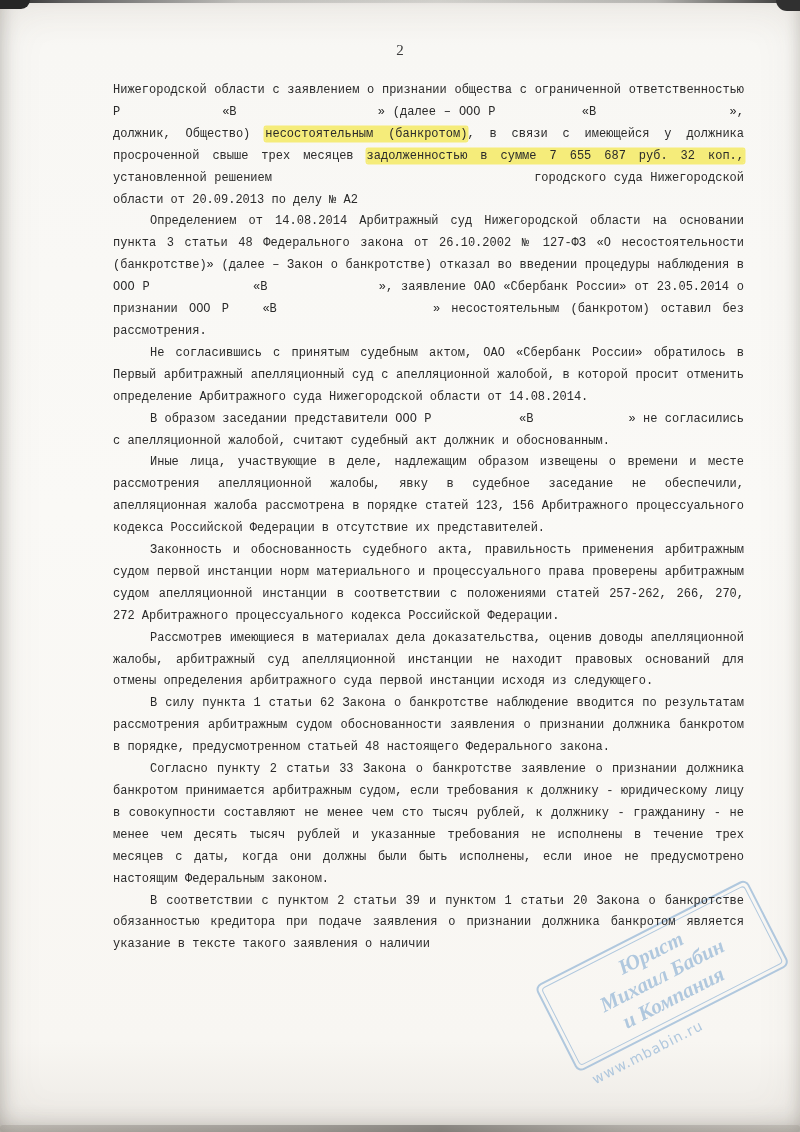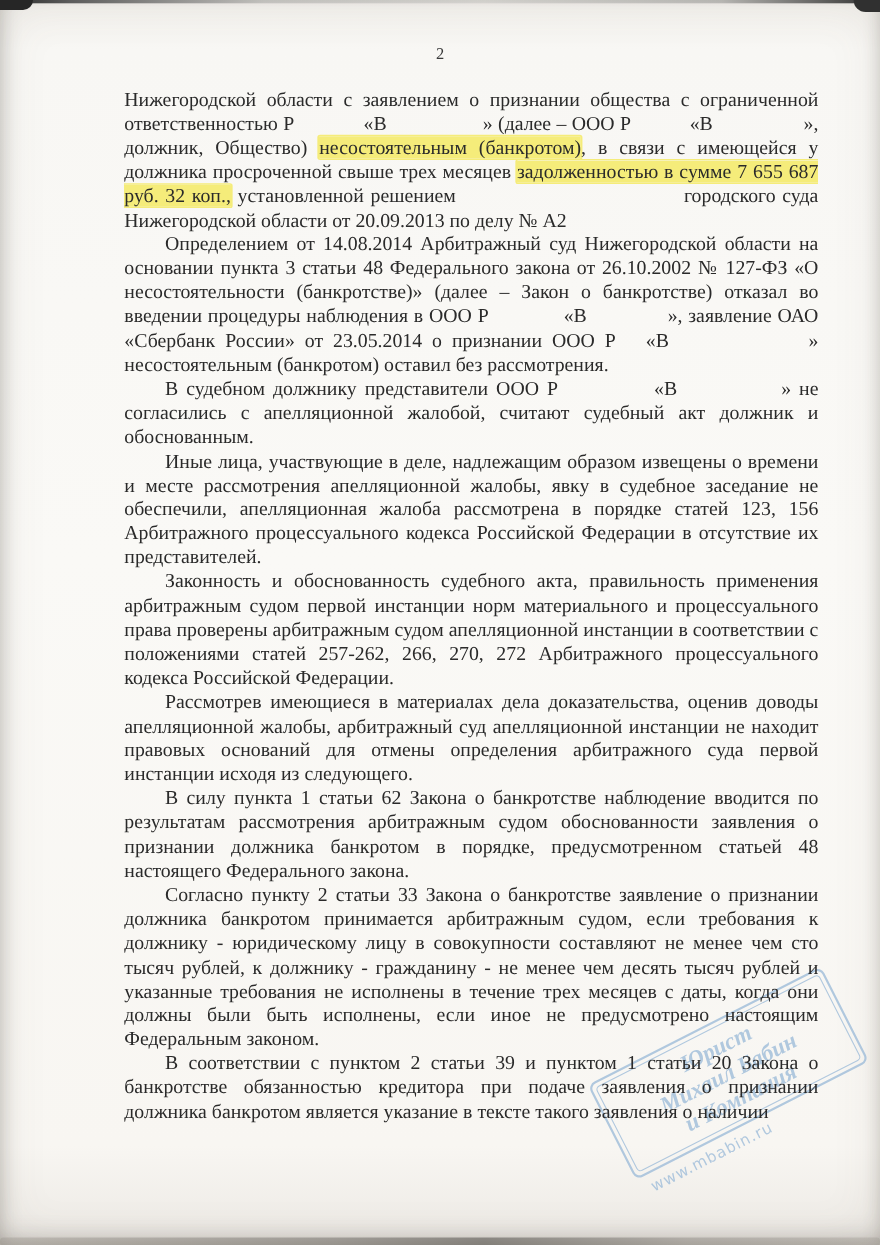--- a/index.html
+++ b/index.html
@@ -19,21 +19,21 @@
                inset -10px 0 16px -10px rgba(70,64,56,.18),
                inset 0 -16px 22px -12px rgba(70,64,56,.30);
     color:var(--text-color);
   }
   .page-number{
     position:absolute;top:42px;left:0;width:100%;
     text-align:center;font-size:15px;color:#3a3a3a;
   }
   .content{
     position:absolute;left:113px;top:80px;width:631px;z-index:2;
-    font-size:18px;line-height:21.9px;text-align:justify;
+    font-size:12px;line-height:21.9px;text-align:justify;font-family:Liberation Mono, monospace;
   }
   .para{text-align:justify;}
   .para.indent{text-indent:37px;}
   .hl{background:var(--hl-color);box-shadow:0 0 0 1.5px var(--hl-color);border-radius:1px;}
   
   .watermark{
     position:absolute;left:548px;top:926px;width:238px;z-index:1;
     transform:rotate(-27deg);transform-origin:50% 50%;
     color:var(--wm-color);opacity:.85;pointer-events:none;
   }
@@ -79,21 +79,22 @@
           <div class="stamp-line">Михаил Бабин</div>
           <div class="stamp-line">и Компания</div>
         </div>
     </div>
     <div class="stamp-url">www.mbabin.ru</div>
   </div>
 
   <div class="content">
       <p class="para"><span>Нижегородской области с заявлением о признании общества с ограниченной ответственностью Р</span><span>&nbsp;&nbsp;&nbsp;&nbsp;&nbsp;&nbsp;&nbsp;&nbsp;&nbsp;&nbsp;&nbsp;&nbsp;&nbsp;</span><span>«В</span><span>&nbsp;&nbsp;&nbsp;&nbsp;&nbsp;&nbsp;&nbsp;&nbsp;&nbsp;&nbsp;&nbsp;&nbsp;&nbsp;&nbsp;&nbsp;&nbsp;&nbsp;&nbsp;</span><span>» (далее – ООО Р</span><span>&nbsp;&nbsp;&nbsp;&nbsp;&nbsp;&nbsp;&nbsp;&nbsp;&nbsp;&nbsp;&nbsp;</span><span>«В</span><span>&nbsp;&nbsp;&nbsp;&nbsp;&nbsp;&nbsp;&nbsp;&nbsp;&nbsp;&nbsp;&nbsp;&nbsp;&nbsp;&nbsp;&nbsp;&nbsp;&nbsp;</span><span>», должник, Общество) </span><span class="hl">несостоятельным (банкротом)</span><span>, в связи с имеющейся у должника просроченной свыше трех месяцев </span><span class="hl">задолженностью в сумме 7&nbsp;655&nbsp;687 руб. 32 коп.,</span><span> установленной решением</span><span>&nbsp;&nbsp;&nbsp;&nbsp;&nbsp;&nbsp;&nbsp;&nbsp;&nbsp;&nbsp;&nbsp;&nbsp;&nbsp;&nbsp;&nbsp;&nbsp;&nbsp;&nbsp;&nbsp;&nbsp;&nbsp;&nbsp;&nbsp;&nbsp;&nbsp;&nbsp;&nbsp;&nbsp;&nbsp;&nbsp;&nbsp;&nbsp;&nbsp;&nbsp;</span><span>городского суда Нижегородской области от 20.09.2013 по делу № А2</span></p>
       <p class="para indent"><span>Определением от 14.08.2014 Арбитражный суд Нижегородской области на основании пункта 3 статьи 48 Федерального закона от 26.10.2002 № 127-ФЗ «О несостоятельности (банкротстве)» (далее – Закон о банкротстве) отказал во введении процедуры наблюдения в ООО Р</span><span>&nbsp;&nbsp;&nbsp;&nbsp;&nbsp;&nbsp;&nbsp;&nbsp;&nbsp;&nbsp;&nbsp;&nbsp;&nbsp;</span><span>«В</span><span>&nbsp;&nbsp;&nbsp;&nbsp;&nbsp;&nbsp;&nbsp;&nbsp;&nbsp;&nbsp;&nbsp;&nbsp;&nbsp;&nbsp;</span><span>», заявление ОАО «Сбербанк России» от 23.05.2014 о признании ООО Р</span><span>&nbsp;&nbsp;&nbsp;</span><span>«В</span><span>&nbsp;&nbsp;&nbsp;&nbsp;&nbsp;&nbsp;&nbsp;&nbsp;&nbsp;&nbsp;&nbsp;&nbsp;&nbsp;&nbsp;</span><span>» несостоятельным (банкротом) оставил без рассмотрения.</span></p>
-      <p class="para indent"><span>В судебном должнику представители ООО Р</span><span>&nbsp;&nbsp;&nbsp;&nbsp;&nbsp;&nbsp;&nbsp;&nbsp;&nbsp;&nbsp;&nbsp;&nbsp;</span><span>«В</span><span>&nbsp;&nbsp;&nbsp;&nbsp;&nbsp;&nbsp;&nbsp;&nbsp;&nbsp;&nbsp;&nbsp;&nbsp;&nbsp;</span><span>» не согласились с апелляционной жалобой, считают судебный акт должник и обоснованным.</span></p>
+      <p class="para indent"><span>Не согласившись с принятым судебным актом, ОАО «Сбербанк России» обратилось в Первый арбитражный апелляционный суд с апелляционной жалобой, в которой просит отменить определение Арбитражного суда Нижегородской области от 14.08.2014.</span></p>
+      <p class="para indent"><span>В образом заседании представители ООО Р</span><span>&nbsp;&nbsp;&nbsp;&nbsp;&nbsp;&nbsp;&nbsp;&nbsp;&nbsp;&nbsp;&nbsp;&nbsp;</span><span>«В</span><span>&nbsp;&nbsp;&nbsp;&nbsp;&nbsp;&nbsp;&nbsp;&nbsp;&nbsp;&nbsp;&nbsp;&nbsp;&nbsp;</span><span>» не согласились с апелляционной жалобой, считают судебный акт должник и обоснованным.</span></p>
       <p class="para indent"><span>Иные лица, участвующие в деле, надлежащим образом извещены о времени и месте рассмотрения апелляционной жалобы, явку в судебное заседание не обеспечили, апелляционная жалоба рассмотрена в порядке статей 123, 156 Арбитражного процессуального кодекса Российской Федерации в отсутствие их представителей.</span></p>
       <p class="para indent"><span>Законность и обоснованность судебного акта, правильность применения арбитражным судом первой инстанции норм материального и процессуального права проверены арбитражным судом апелляционной инстанции в соответствии с положениями статей 257-262, 266, 270, 272 Арбитражного процессуального кодекса Российской Федерации.</span></p>
       <p class="para indent"><span>Рассмотрев имеющиеся в материалах дела доказательства, оценив доводы апелляционной жалобы, арбитражный суд апелляционной инстанции не находит правовых оснований для отмены определения арбитражного суда первой инстанции исходя из следующего.</span></p>
       <p class="para indent"><span>В силу пункта 1 статьи 62 Закона о банкротстве наблюдение вводится по результатам рассмотрения арбитражным судом обоснованности заявления о признании должника банкротом в порядке, предусмотренном статьей 48 настоящего Федерального закона.</span></p>
       <p class="para indent"><span>Согласно пункту 2 статьи 33 Закона о банкротстве заявление о признании должника банкротом принимается арбитражным судом, если требования к должнику - юридическому лицу в совокупности составляют не менее чем сто тысяч рублей, к должнику - гражданину - не менее чем десять тысяч рублей и указанные требования не исполнены в течение трех месяцев с даты, когда они должны были быть исполнены, если иное не предусмотрено настоящим Федеральным законом.</span></p>
       <p class="para indent"><span>В соответствии с пунктом 2 статьи 39 и пунктом 1 статьи 20 Закона о банкротстве обязанностью кредитора при подаче заявления о признании должника банкротом является указание в тексте такого заявления о наличии</span></p>
     </div>
 
   <div class="edge-bottom"></div>
 </div>

